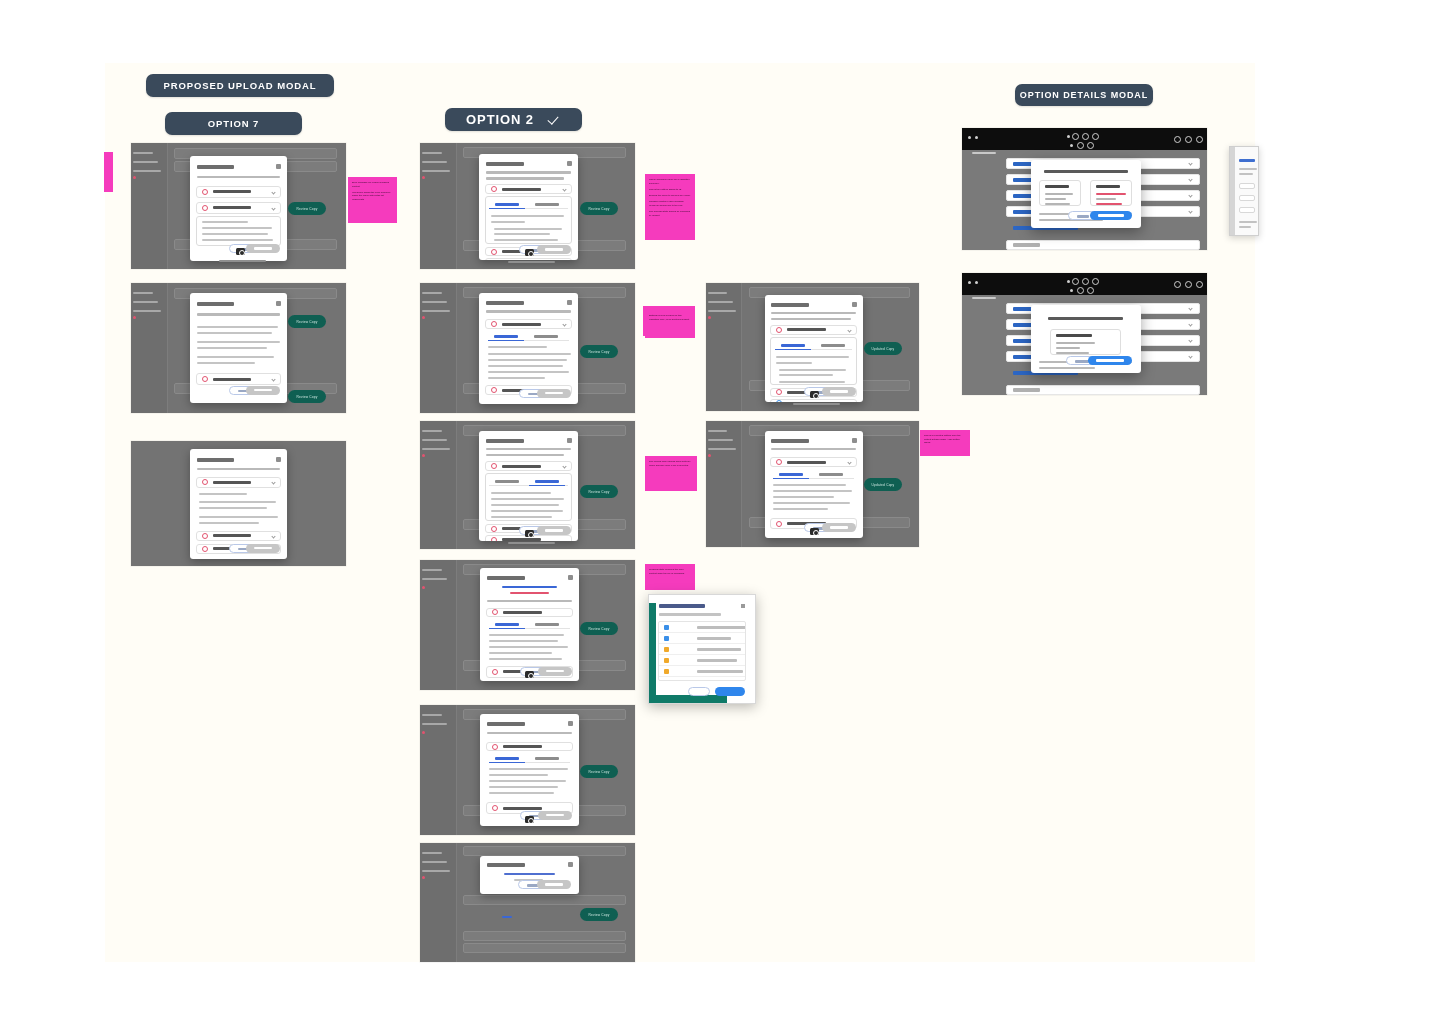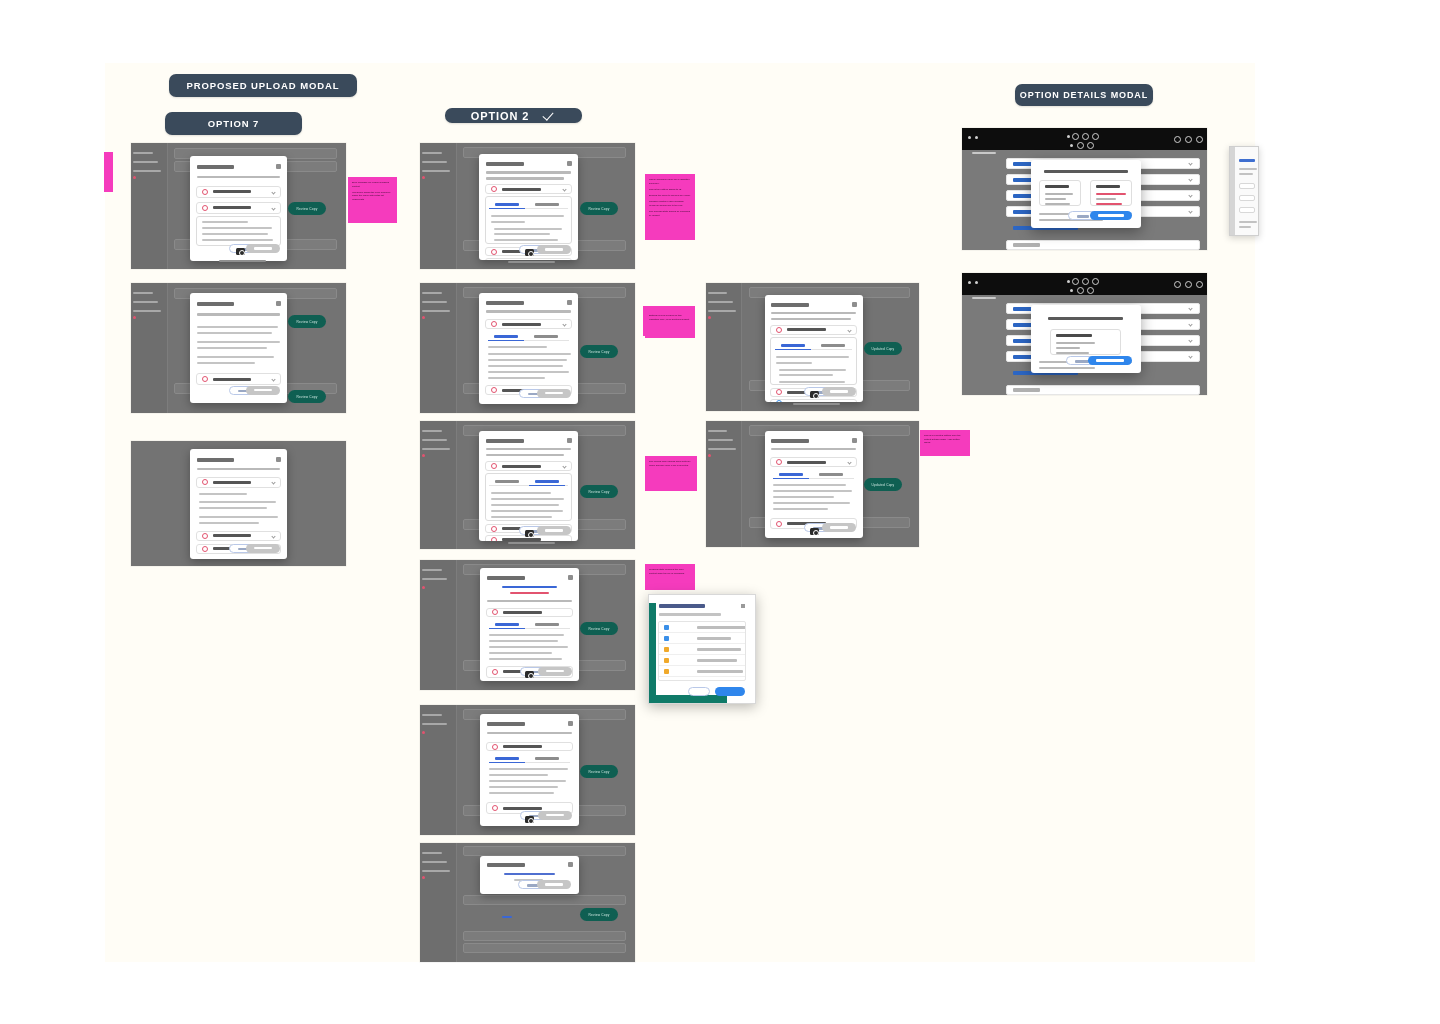--- a/index.html
+++ b/index.html
@@ -30,23 +30,23 @@
     border-radius: 7px;
     display: flex;
     align-items: center;
     justify-content: center;
     gap: 14px;
     font-weight: bold;
     letter-spacing: 0.9px;
     white-space: nowrap;
     box-shadow: 0 1px 2px rgba(0,0,0,.12);
   }
-  .pill-title   { left: 146px; top: 74px;  width: 188px; height: 23px; font-size: 9.5px; margin-left: 23px; }
+  .pill-title   { left: 146px; top: 74px;  width: 188px; height: 23px; font-size: 9.5px; }
   .pill-opt1    { left: 165px; top: 112px; width: 137px; height: 23px; font-size: 9.5px; }
-  .pill-opt2    { left: 445px; top: 108px; width: 137px; height: 15px; font-size: 11px; }
+  .pill-opt2    { left: 445px; top: 108px; width: 137px; height: 23px; font-size: 13px; }
   .pill-patient { left: 1015px; top: 84px; width: 138px; height: 22px; font-size: 9px; }
   .check { width: 13px; height: 13px; display: inline-block; position: relative; }
   .check::after {
     content: "";
     position: absolute;
     left: 2px; top: 1px;
     width: 5px; height: 9px;
     border: solid #ffffff;
     border-width: 0 1.8px 1.8px 0;
     transform: rotate(42deg);

